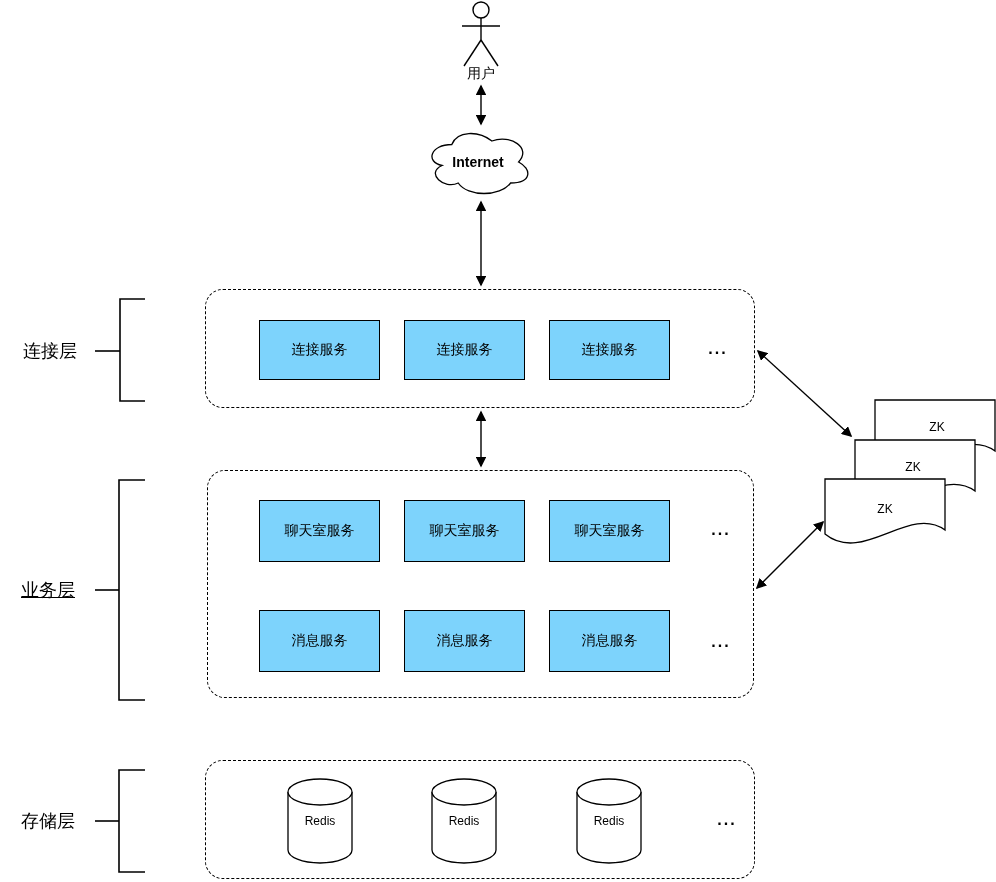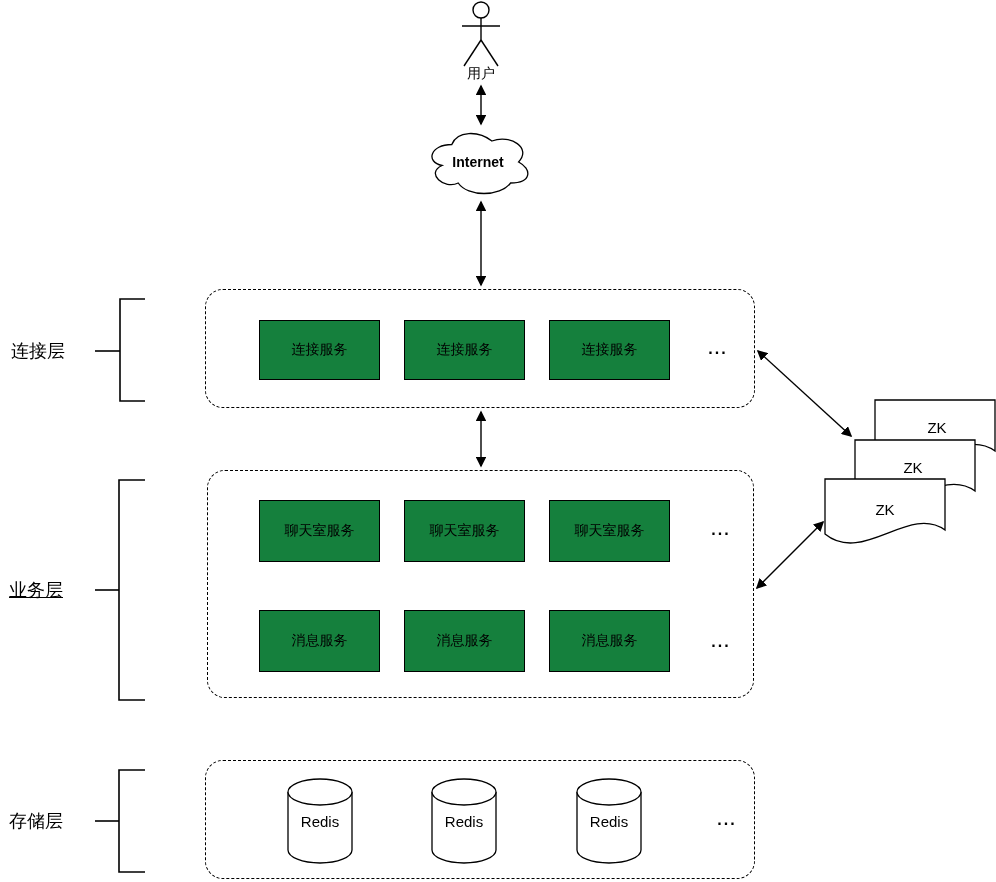--- a/index.html
+++ b/index.html
@@ -7,31 +7,31 @@
     position:relative;width:996px;height:882px;background:#ffffff;
     font-family:"Liberation Sans","DejaVu Sans",sans-serif;color:#000;
     overflow:hidden;
   }
   .shapes{position:absolute;left:0;top:0;z-index:2;}
   .layer-container{
     position:absolute;border:1px dashed #000;border-radius:18px;
     background:transparent;z-index:1;box-sizing:border-box;
   }
   .service-box{
-    position:absolute;width:121px;border:1px solid #000;background:#15803d;
+    position:absolute;width:121px;border:1px solid #000;background:#7dd3fc;
     display:flex;align-items:center;justify-content:center;
     font-size:14px;z-index:3;box-sizing:border-box;text-align:center;
   }
   .lbl{
     position:absolute;transform:translate(-50%,-50%);white-space:nowrap;
     z-index:4;font-size:14px;
   }
   .dots{font-size:16px;letter-spacing:2px;font-weight:bold;}
-  .bracket-label{font-size:18px;}
-  .shape-label{font-size:15px;}
+  .bracket-label{font-size:18px;margin-left:12px;}
+  .shape-label{font-size:12px;}
 </style>
 </head>
 <body>
 
 <div class="canvas">
 
   <svg class="shapes" width="996" height="882" viewBox="0 0 996 882">
     <defs>
       <marker id="ah" viewBox="0 0 10 10" refX="8.5" refY="5" markerWidth="7.5" markerHeight="7.5" orient="auto-start-reverse">
         <path d="M0,0 L10,5 L0,10 Z" fill="#000"></path>

